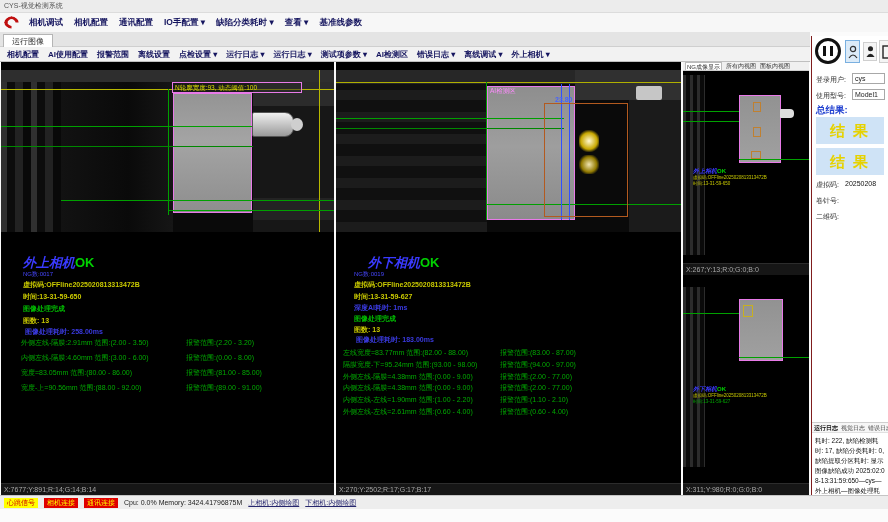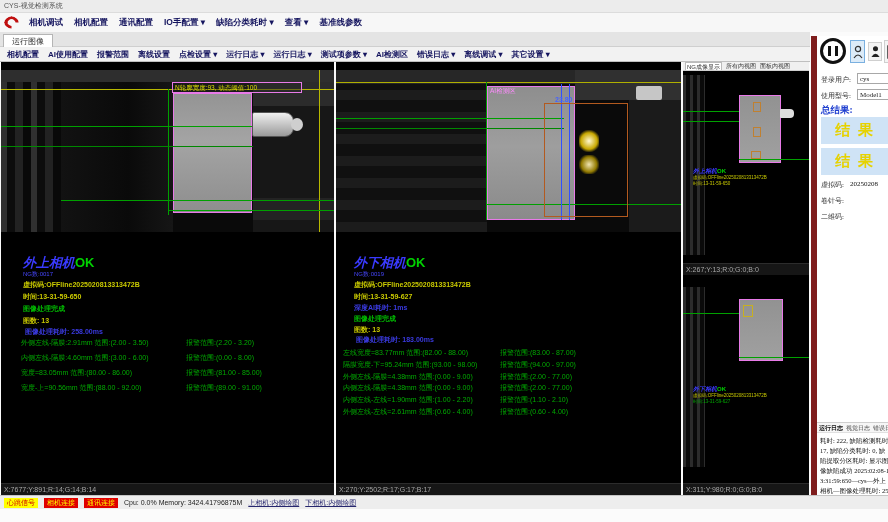--- a/index.html
+++ b/index.html
@@ -14,21 +14,21 @@
   .menu-item { font-size:8.5px; font-weight:bold; color:#15155f; white-space:nowrap; cursor:default; }
   #tabrow { left:0; top:32px; width:810px; height:15px; background:#e4e4e4; border-bottom:1px solid #cfcfcf; }
   #run-tab { position:absolute; left:3px; top:2px; padding:1px 8px 0 8px; height:13px; background:#ffffff; border:1px solid #b5b5b5; border-bottom:none; font-size:8px; color:#333; }
   #toolbar { left:0; top:47px; width:810px; height:15px; background:#f2f2f2; display:flex; align-items:center; gap:9px; padding-left:7px; border-bottom:1px solid #bfbfbf; }
   .tool-item { font-size:8px; font-weight:bold; color:#15155f; white-space:nowrap; }
 
   
   #left-view  { left:1px;   top:62px; width:333px; height:433px; background:#000; }
   #mid-view   { left:336px; top:62px; width:345px; height:433px; background:#000; }
   #small-col  { left:683px; top:62px; width:126px; height:433px; background:#000; }
-  #right-panel{ left:811px; top:36px; width:77px;  height:459px; background:#fff; border-left:6px solid #7f1d1d;font-family:Liberation Serif, serif; }
+  #right-panel{ left:811px; top:36px; width:77px;  height:459px; background:#fff; border-left:1px solid #7f1d1d; }
 
   .view-status { position:absolute; left:0; bottom:0; width:100%; height:12px; background:#161616; border-top:1px solid #2c2c2c; color:#a8a8a8; font-size:7px; line-height:11px; padding-left:3px; white-space:nowrap; overflow:hidden; }
 
   .cam-img { position:absolute; left:0; top:8px; overflow:hidden; background:#0a0a0a; }
   #lv-img { width:333px; height:162px; }
   #mv-img { width:345px; height:162px; }
 
   
   .lv-top { left:0; top:0; width:333px; height:12px; background:#2e2e2e; }
   .lv-stripes { left:0; top:12px; width:60px; height:150px;
@@ -157,21 +157,21 @@
   <span class="tool-item">AI使用配置</span>
   <span class="tool-item">报警范围</span>
   <span class="tool-item">离线设置</span>
   <span class="tool-item">点检设置 ▾</span>
   <span class="tool-item">运行日志 ▾</span>
   <span class="tool-item">运行日志 ▾</span>
   <span class="tool-item">测试项参数 ▾</span>
   <span class="tool-item">AI检测区</span>
   <span class="tool-item">错误日志 ▾</span>
   <span class="tool-item">离线调试 ▾</span>
-  <span class="tool-item">其它设置 ▾</span>
+  <span class="tool-item">外上相机 ▾</span>
 </div>
 
 <div class="abs" id="left-view">
   <div class="cam-img" id="lv-img">
     <div class="abs lv-top"></div>
     <div class="abs lv-stripes"></div>
     <div class="abs lv-mid"></div>
     <div class="abs lv-right"></div>
     <div class="abs lv-shelf"></div>
     <div class="abs lv-shelf2"></div>
@@ -233,21 +233,21 @@
     <div class="abs mv-bt">23.80</div>
     <div class="abs mv-orange"></div>
     <div class="abs mv-glow1"></div>
     <div class="abs mv-glow2"></div>
     <div class="abs mv-gh1"></div>
     <div class="abs mv-gh2"></div>
     <div class="abs mv-gh3"></div>
     <div class="abs mv-gv"></div>
   </div>
 
-  <div class="cam-title" style="left:18px; top:192px;">
+  <div class="cam-title" style="left:32px; top:192px;">
     <span class="t">外下相机</span><span class="ok">OK</span>
   </div>
   <div class="line-ng" style="left:18px; top:208px;">NG数:0019</div>
   <div class="line-y" style="left:18px; top:218px;">虚拟码:OFFline2025020813313472B</div>
   <div class="line-y" style="left:18px; top:230px;">时间:13-31-59-627</div>
   <div class="line-b" style="left:18px; top:241px;">深度AI耗时: 1ms</div>
   <div class="line-g" style="left:18px; top:252px;">图像处理完成</div>
   <div class="line-y" style="left:18px; top:263px;">图数: 13</div>
   <div class="line-b" style="left:20px; top:273px;">图像处理耗时: 183.00ms</div>
 

